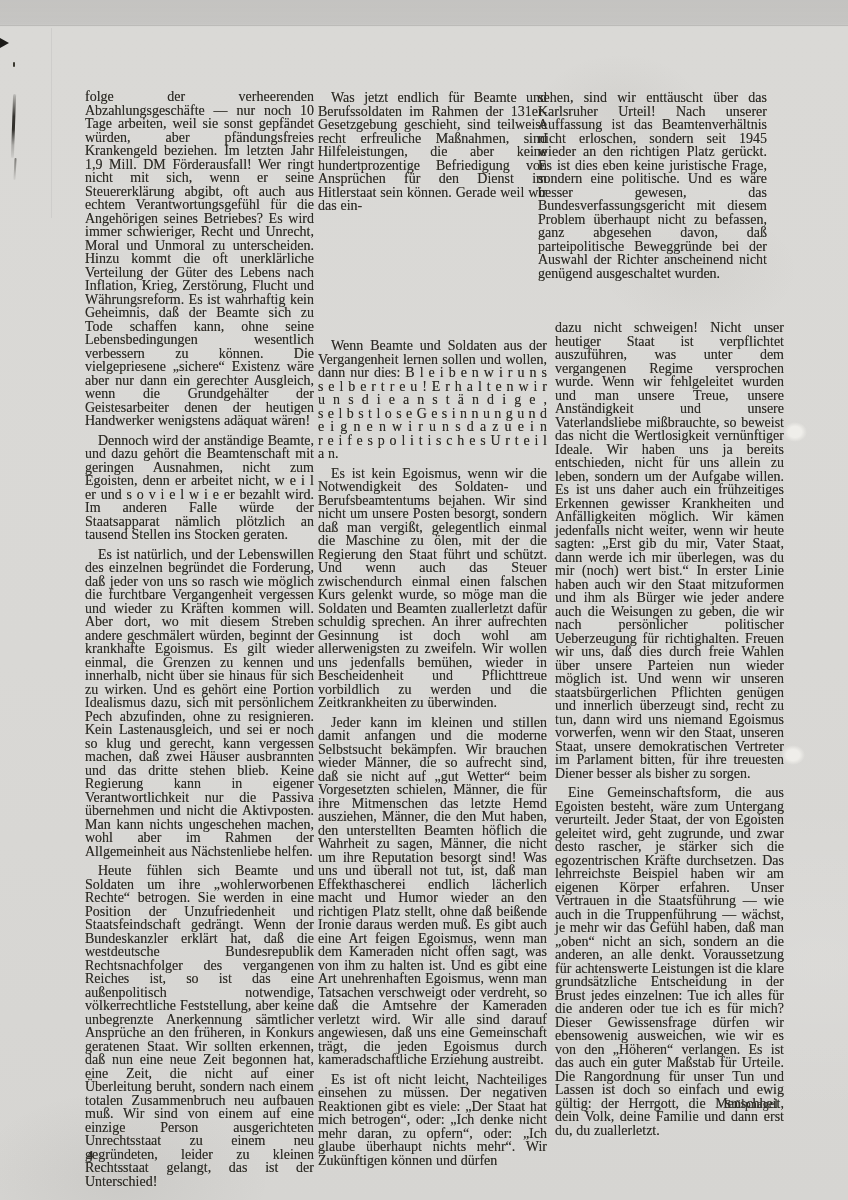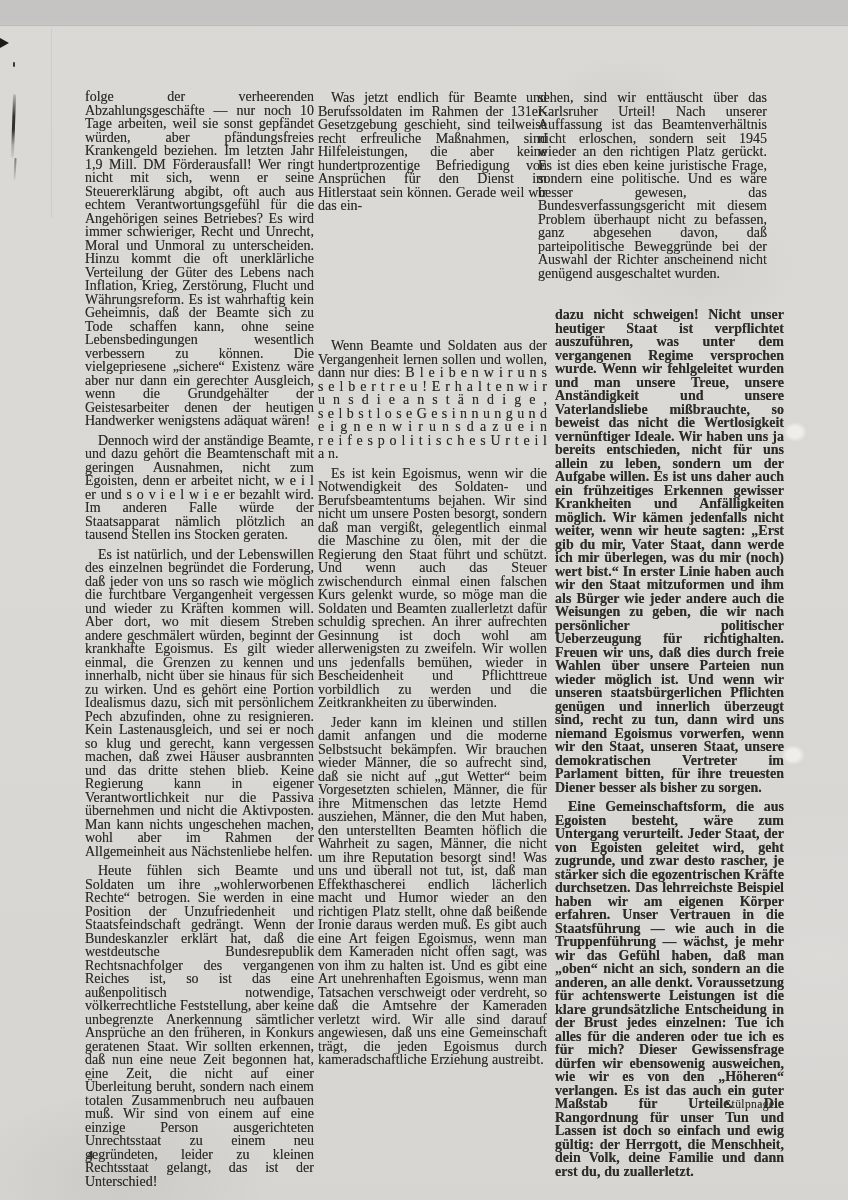--- a/index.html
+++ b/index.html
@@ -21,21 +21,21 @@
     font-size:14px;line-height:13.5px;color:#2e2c26;
     text-shadow:0 0 .4px rgba(46,44,38,.55);
     hyphens:auto;-webkit-hyphens:auto;word-spacing:.02em;
   }
   .col p.para{margin:0 0 6px 0;text-indent:13px;}
   .col p.para.cont{text-indent:0;}
   .col-left{left:85px;top:90px;}
   .col-mid-top{left:318px;top:91px;}
   .col-right-top{left:538px;top:91px;}
   .col-mid-bot{left:318px;top:339px;}
-  .col-right-bot{left:555px;top:308px;font-weight:bold;}
+  .col-right-bot{left:555px;top:321px;}
   .headline{
     position:absolute;left:318px;top:282px;width:466px;text-align:center;
     font-family:"Liberation Sans","DejaVu Sans",sans-serif;
     font-weight:700;font-size:20.5px;letter-spacing:.4px;color:#22211d;
     text-shadow:0 0 .5px rgba(30,29,25,.6);
   }
   .page-number{position:absolute;left:87px;top:1148px;font-size:12.5px;font-weight:700;color:#2c2a24;}
   .signature{position:absolute;left:560px;top:1098px;width:218px;text-align:right;
     font-size:11.5px;letter-spacing:.4px;color:#2e2c26;text-shadow:0 0 .4px rgba(46,44,38,.5);}
   .hole{position:absolute;width:24px;height:20px;border-radius:50%;
@@ -78,20 +78,21 @@
 
   <div class="col col-right-top" lang="de">
       <p class="para cont">sehen, sind wir enttäuscht über das Karlsruher Urteil! Nach unserer Auffassung ist das Beamtenverhältnis nicht erloschen, sondern seit 1945 wieder an den richtigen Platz gerückt. Es ist dies eben keine juristische Frage, sondern eine politische. Und es wäre besser gewesen, das Bundesverfassungsgericht mit diesem Problem überhaupt nicht zu befassen, ganz abgesehen davon, daß parteipolitische Beweggründe bei der Auswahl der Richter anscheinend nicht genügend ausgeschaltet wurden.</p>
     </div>
 
 
   <div class="col col-mid-bot" lang="de">
       <p class="para">Wenn Beamte und Soldaten aus der Vergangenheit lernen sollen und wollen, dann nur dies: B&nbsp;l&nbsp;e&nbsp;i&nbsp;b&nbsp;e&nbsp;n w&nbsp;i&nbsp;r u&nbsp;n&nbsp;s s&nbsp;e&nbsp;l&nbsp;b&nbsp;e&nbsp;r t&nbsp;r&nbsp;e&nbsp;u&nbsp;! E&nbsp;r&nbsp;h&nbsp;a&nbsp;l&nbsp;t&nbsp;e&nbsp;n w&nbsp;i&nbsp;r u&nbsp;n&nbsp;s d&nbsp;i&nbsp;e a&nbsp;n&nbsp;s&nbsp;t&nbsp;ä&nbsp;n&nbsp;d&nbsp;i&nbsp;g&nbsp;e&nbsp;, s&nbsp;e&nbsp;l&nbsp;b&nbsp;s&nbsp;t&nbsp;l&nbsp;o&nbsp;s&nbsp;e G&nbsp;e&nbsp;s&nbsp;i&nbsp;n&nbsp;n&nbsp;u&nbsp;n&nbsp;g u&nbsp;n&nbsp;d e&nbsp;i&nbsp;g&nbsp;n&nbsp;e&nbsp;n w&nbsp;i&nbsp;r u&nbsp;n&nbsp;s d&nbsp;a&nbsp;z&nbsp;u e&nbsp;i&nbsp;n r&nbsp;e&nbsp;i&nbsp;f&nbsp;e&nbsp;s p&nbsp;o&nbsp;l&nbsp;i&nbsp;t&nbsp;i&nbsp;s&nbsp;c&nbsp;h&nbsp;e&nbsp;s U&nbsp;r&nbsp;t&nbsp;e&nbsp;i&nbsp;l a&nbsp;n.</p>
       <p class="para">Es ist kein Egoismus, wenn wir die Notwendigkeit des Soldaten- und Berufsbeamtentums bejahen. Wir sind nicht um unsere Posten besorgt, sondern daß man vergißt, gelegentlich einmal die Maschine zu ölen, mit der die Regierung den Staat führt und schützt. Und wenn auch das Steuer zwischendurch einmal einen falschen Kurs gelenkt wurde, so möge man die Soldaten und Beamten zuallerletzt dafür schuldig sprechen. An ihrer aufrechten Gesinnung ist doch wohl am allerwenigsten zu zweifeln. Wir wollen uns jedenfalls bemühen, wieder in Bescheidenheit und Pflichttreue vorbildlich zu werden und die Zeitkrankheiten zu überwinden.</p>
       <p class="para">Jeder kann im kleinen und stillen damit anfangen und die moderne Selbstsucht bekämpfen. Wir brauchen wieder Männer, die so aufrecht sind, daß sie nicht auf „gut Wetter“ beim Vorgesetzten schielen, Männer, die für ihre Mitmenschen das letzte Hemd ausziehen, Männer, die den Mut haben, den unterstellten Beamten höflich die Wahrheit zu sagen, Männer, die nicht um ihre Reputation besorgt sind! Was uns und überall not tut, ist, daß man Effekthascherei endlich lächerlich macht und Humor wieder an den richtigen Platz stellt, ohne daß beißende Ironie daraus werden muß. Es gibt auch eine Art feigen Egoismus, wenn man dem Kameraden nicht offen sagt, was von ihm zu halten ist. Und es gibt eine Art unehrenhaften Egoismus, wenn man Tatsachen verschweigt oder verdreht, so daß die Amtsehre der Kameraden verletzt wird. Wir alle sind darauf angewiesen, daß uns eine Gemeinschaft trägt, die jeden Egoismus durch kameradschaftliche Erziehung austreibt.</p>
+      <p class="para">Es ist oft nicht leicht, Nachteiliges einsehen zu müssen. Der negativen Reaktionen gibt es viele: „Der Staat hat mich betrogen“, oder: „Ich denke nicht mehr daran, zu opfern“, oder: „Ich glaube überhaupt nichts mehr“. Wir Zukünftigen können und dürfen</p>
     </div>
 
   <div class="col col-right-bot" lang="de">
       <p class="para cont">dazu nicht schweigen! Nicht unser heutiger Staat ist verpflichtet auszuführen, was unter dem vergangenen Regime versprochen wurde. Wenn wir fehlgeleitet wurden und man unsere Treue, unsere Anständigkeit und unsere Vaterlandsliebe mißbrauchte, so beweist das nicht die Wertlosigkeit vernünftiger Ideale. Wir haben uns ja bereits entschieden, nicht für uns allein zu leben, sondern um der Aufgabe willen. Es ist uns daher auch ein frühzeitiges Erkennen gewisser Krankheiten und Anfälligkeiten möglich. Wir kämen jedenfalls nicht weiter, wenn wir heute sagten: „Erst gib du mir, Vater Staat, dann werde ich mir überlegen, was du mir (noch) wert bist.“ In erster Linie haben auch wir den Staat mitzuformen und ihm als Bürger wie jeder andere auch die Weisungen zu geben, die wir nach persönlicher politischer Ueberzeugung für richtighalten. Freuen wir uns, daß dies durch freie Wahlen über unsere Parteien nun wieder möglich ist. Und wenn wir unseren staatsbürgerlichen Pflichten genügen und innerlich überzeugt sind, recht zu tun, dann wird uns niemand Egoismus vorwerfen, wenn wir den Staat, unseren Staat, unsere demokratischen Vertreter im Parlament bitten, für ihre treuesten Diener besser als bisher zu sorgen.</p>
       <p class="para">Eine Gemeinschaftsform, die aus Egoisten besteht, wäre zum Untergang verurteilt. Jeder Staat, der von Egoisten geleitet wird, geht zugrunde, und zwar desto rascher, je stärker sich die egozentrischen Kräfte durchsetzen. Das lehrreichste Beispiel haben wir am eigenen Körper erfahren. Unser Vertrauen in die Staatsführung — wie auch in die Truppenführung — wächst, je mehr wir das Gefühl haben, daß man „oben“ nicht an sich, sondern an die anderen, an alle denkt. Voraussetzung für achtenswerte Leistungen ist die klare grundsätzliche Entscheidung in der Brust jedes einzelnen: Tue ich alles für die anderen oder tue ich es für mich? Dieser Gewissensfrage dürfen wir ebensowenig ausweichen, wie wir es von den „Höheren“ verlangen. Es ist das auch ein guter Maßstab für Urteile. Die Rangordnung für unser Tun und Lassen ist doch so einfach und ewig gültig: der Herrgott, die Menschheit, dein Volk, deine Familie und dann erst du, du zuallerletzt.</p>
     </div>
 
   <div class="signature">Stülpnagel</div>
 
   <div class="page-number">4</div>

